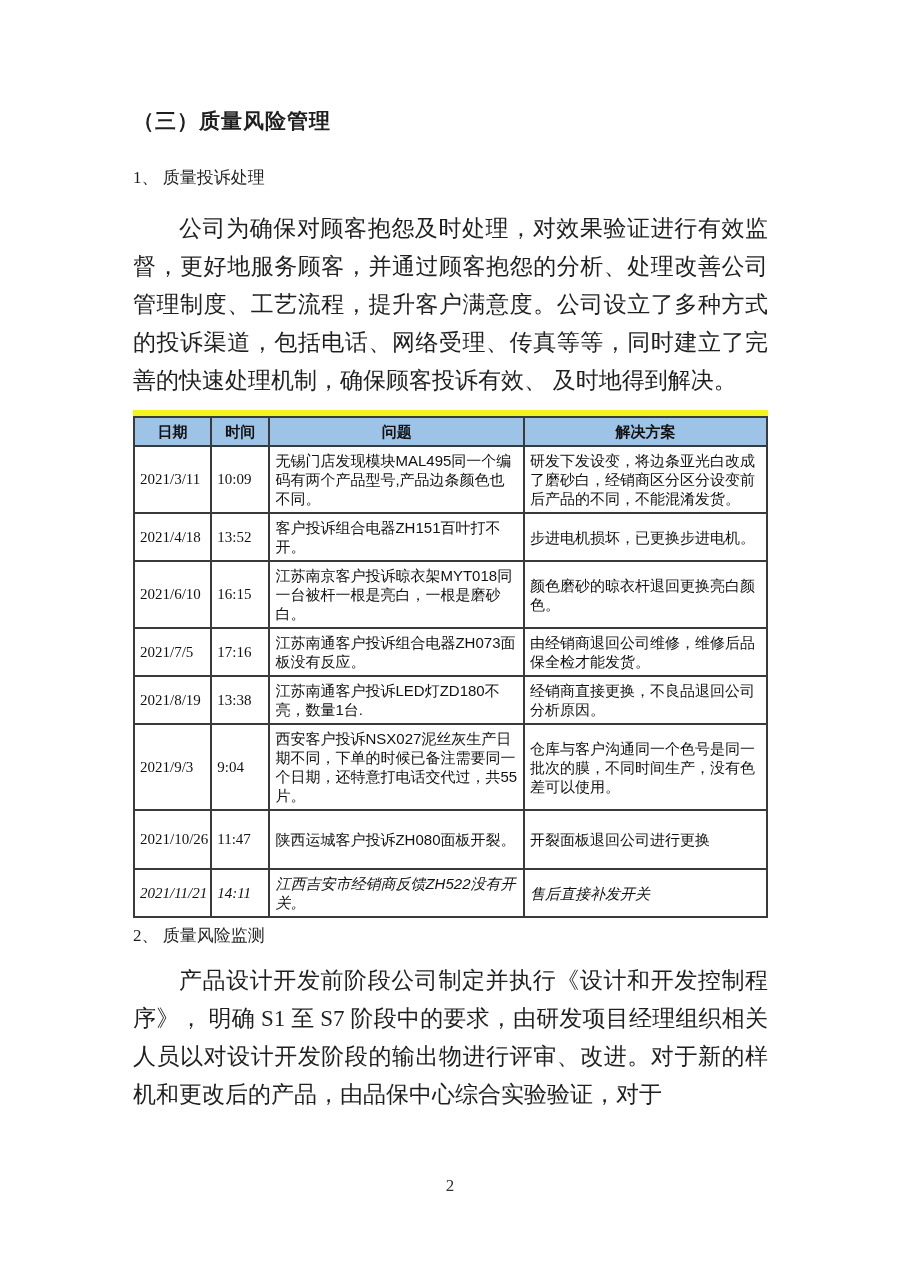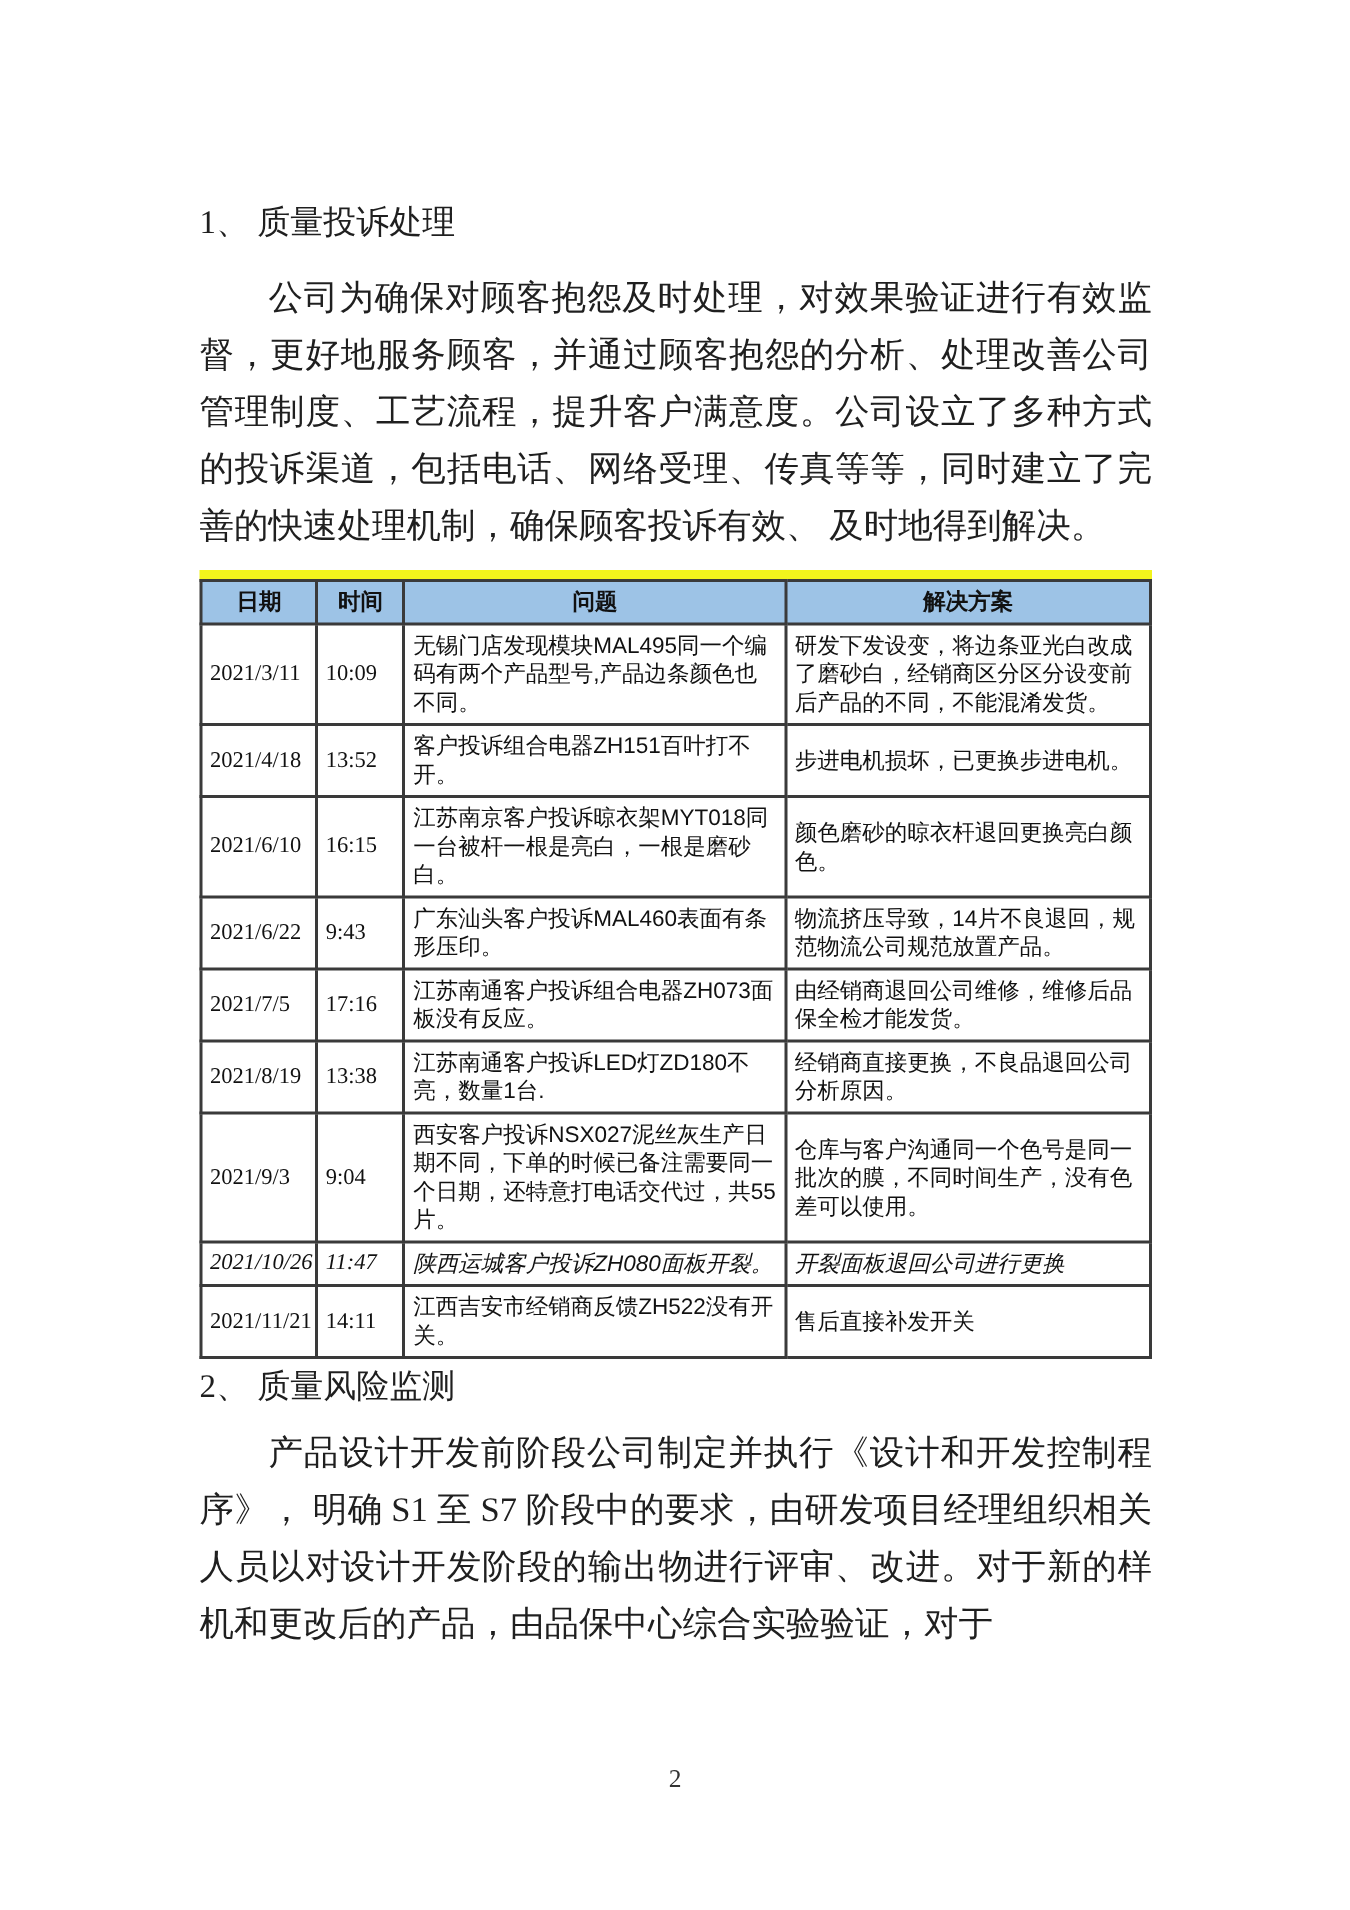--- a/index.html
+++ b/index.html
@@ -22,21 +22,21 @@
   }
   .content { padding: 106px 132px 0 133px; }
 
   .doc-heading {
     font-size: 21px;
     line-height: 30px;
     font-weight: bold;
     letter-spacing: 1px;
   }
   .subheading {
-    font-size: 22px;
+    font-size: 17px;
     line-height: 24px;
     font-weight: normal;
   }
   .sub1 { margin-top: 30px; }
   .sub2 { margin-top: 6px; }
 
   .para {
     font-size: 23px;
     line-height: 38px;
     text-align: justify;
@@ -101,20 +101,21 @@
     color: #333;
     font-family: "Liberation Serif", "DejaVu Serif", serif;
   }
 </style>
 </head>
 <body>
 
 <div class="page">
   <div class="content">
 
+    <h1 class="doc-heading">（三）质量风险管理</h1>
 
     <div class="subheading sub1">1、 质量投诉处理</div>
 
     <p class="para para1">公司为确保对顾客抱怨及时处理，对效果验证进行有效监督，更好地服务顾客，并通过顾客抱怨的分析、处理改善公司管理制度、工艺流程，提升客户满意度。公司设立了多种方式的投诉渠道，包括电话、网络受理、传真等等，同时建立了完善的快速处理机制，确保顾客投诉有效、 及时地得到解决。</p>
 
     <div class="table-block">
       <div class="yellow-stripe"></div>
       <table class="complaints">
         <colgroup>
           <col class="c-date">
@@ -141,26 +142,20 @@
             <td class="cell-date">2021/4/18</td>
             <td class="cell-time">13:52</td>
             <td>客户投诉组合电器ZH151百叶打不开。</td>
             <td>步进电机损坏，已更换步进电机。</td>
           </tr>
           <tr>
             <td class="cell-date">2021/6/10</td>
             <td class="cell-time">16:15</td>
             <td>江苏南京客户投诉晾衣架MYT018同一台被杆一根是亮白，一根是磨砂白。</td>
             <td>颜色磨砂的晾衣杆退回更换亮白颜色。</td>
-          </tr>
-          <tr>
-            <td class="cell-date">2021/6/22</td>
-            <td class="cell-time">9:43</td>
-            <td>广东汕头客户投诉MAL460表面有条形压印。</td>
-            <td>物流挤压导致，14片不良退回，规范物流公司规范放置产品。</td>
           </tr>
           <tr>
             <td class="cell-date">2021/7/5</td>
             <td class="cell-time">17:16</td>
             <td>江苏南通客户投诉组合电器ZH073面板没有反应。</td>
             <td>由经销商退回公司维修，维修后品保全检才能发货。</td>
           </tr>
           <tr>
             <td class="cell-date">2021/8/19</td>
             <td class="cell-time">13:38</td>

